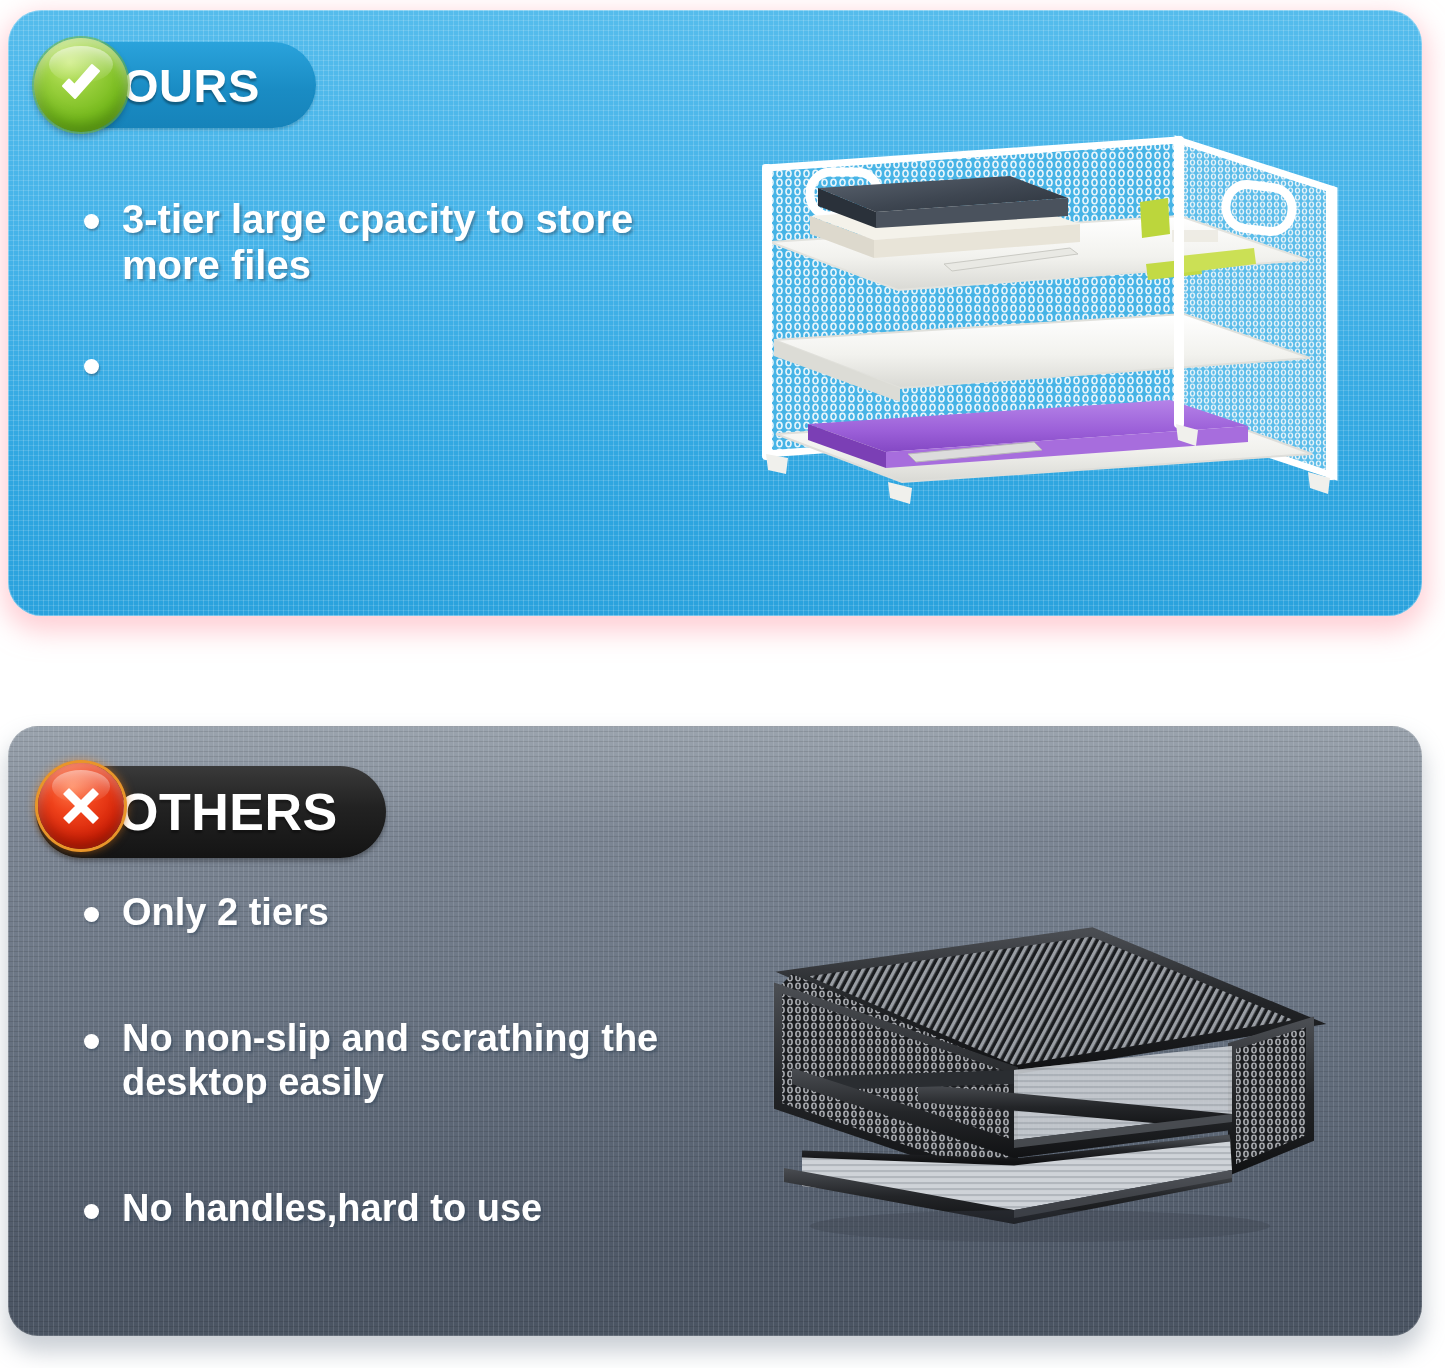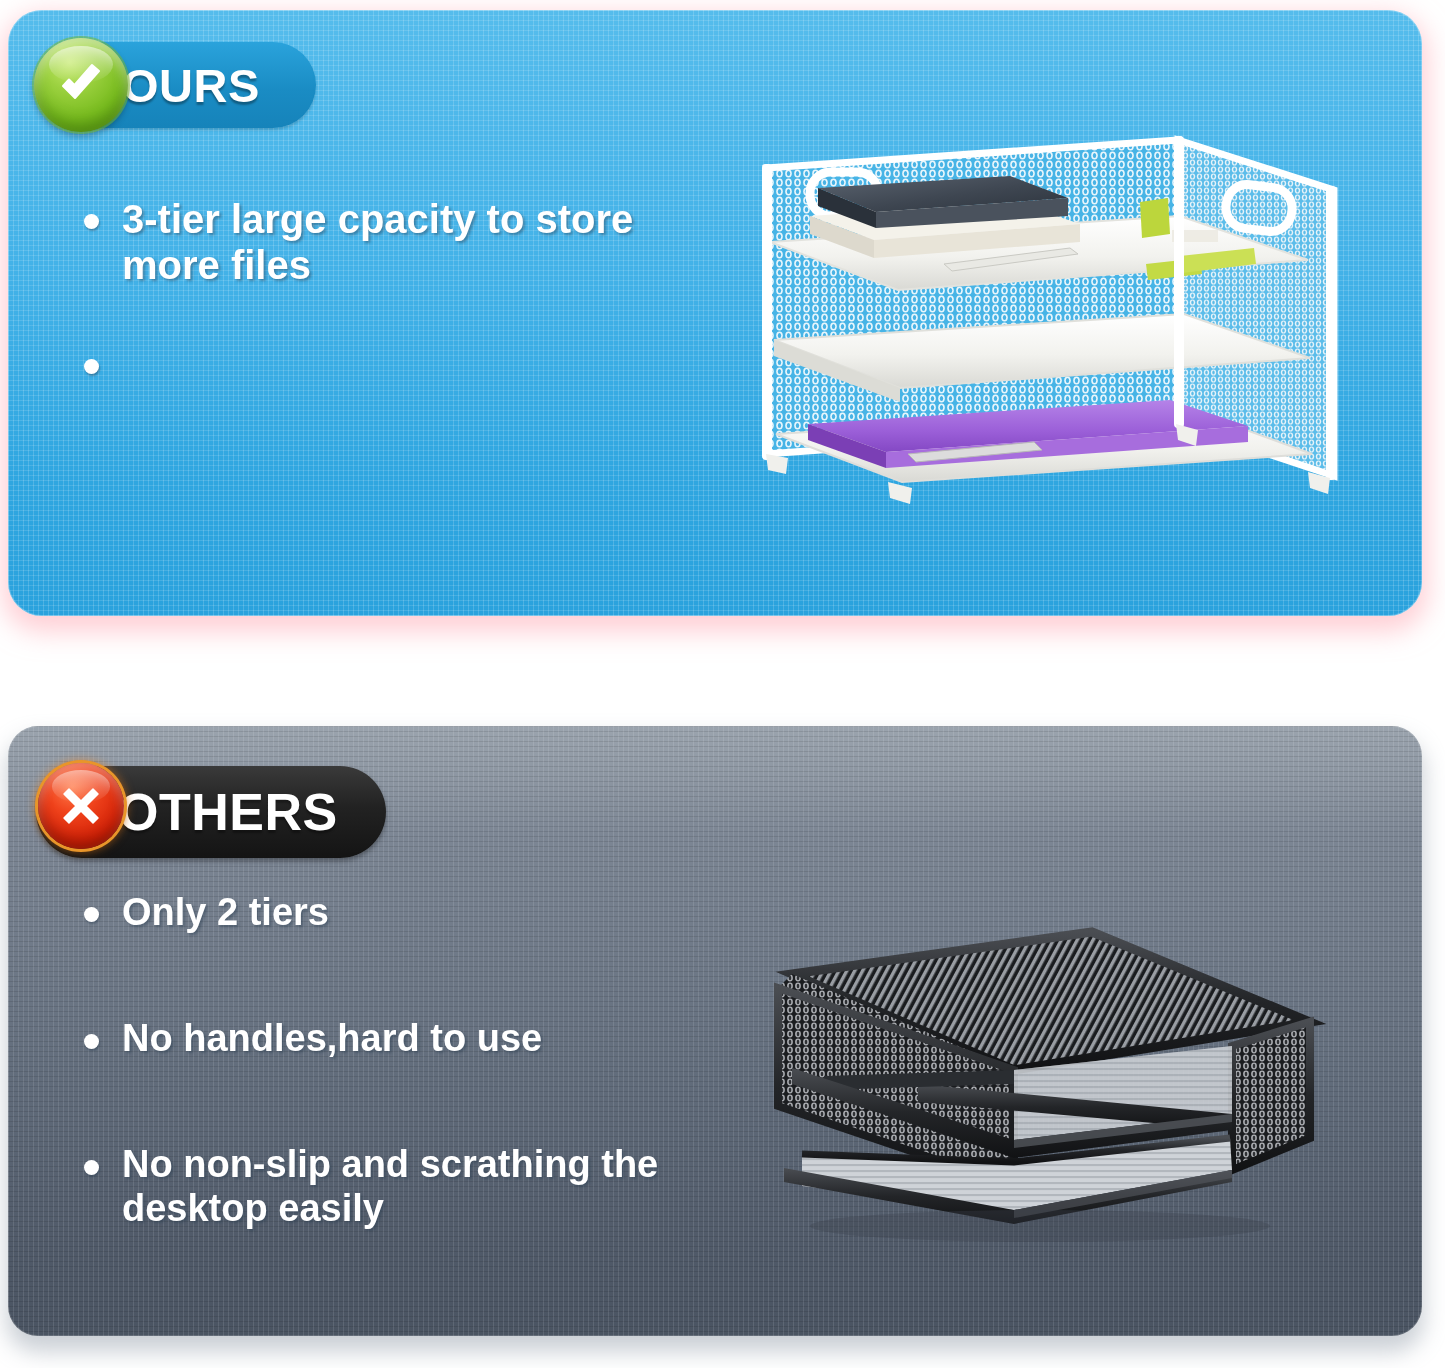--- a/index.html
+++ b/index.html
@@ -309,25 +309,25 @@
   <span class="badge-label">OTHERS</span>
 </div>
 
 <ul class="bullets" id="others-bullets">
   <li class="bullet-item">
     <span class="bullet-dot"></span>
     <span>Only 2 tiers</span>
   </li>
   <li class="bullet-item">
     <span class="bullet-dot"></span>
+    <span>No non-slip and scrathing the desktop easily</span>
+  </li>
+  <li class="bullet-item">
+    <span class="bullet-dot"></span>
     <span>No handles,hard to use</span>
-  </li>
-  <li class="bullet-item">
-    <span class="bullet-dot"></span>
-    <span>No non-slip and scrathing the desktop easily</span>
   </li>
 </ul>
 
 <div class="product" id="others-product">
   <svg width="584" height="330" viewBox="0 0 584 330" aria-hidden="true">
     <defs>
       <pattern id="meshB" width="8" height="8" patternUnits="userSpaceOnUse">
         <rect width="8" height="8" fill="#1b1d20"></rect>
         <ellipse cx="4" cy="4" rx="2.9" ry="3.4" fill="#c9ccd1" opacity="0.82"></ellipse>
         <ellipse cx="4" cy="4" rx="1.3" ry="2.2" fill="#242629" opacity="0.92"></ellipse>

